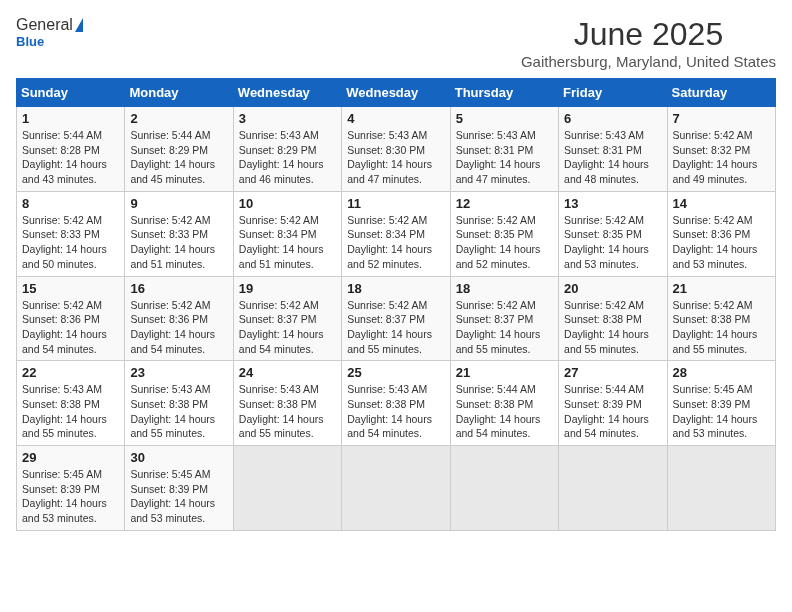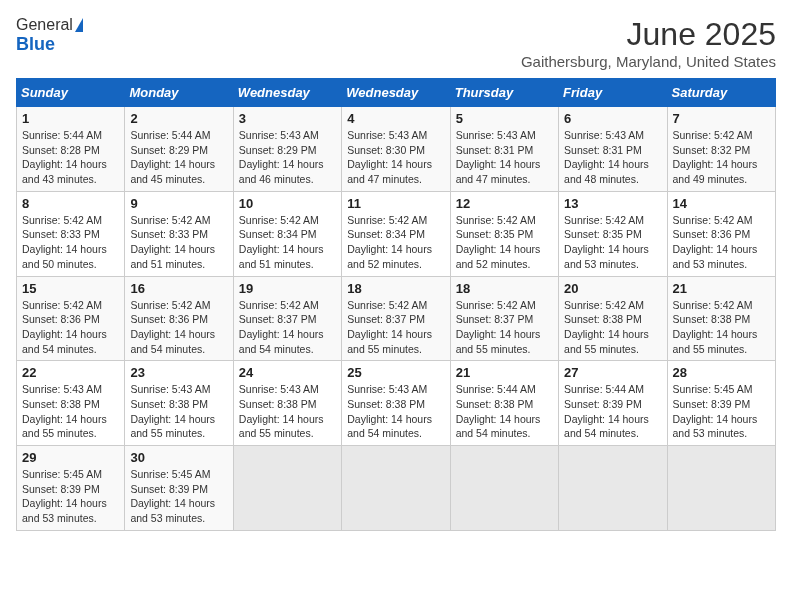--- a/index.html
+++ b/index.html
@@ -30,21 +30,21 @@
       border-left: 8px solid transparent;
       border-bottom: 14px solid #1565c0;
       margin-left: 2px;
       vertical-align: middle;
     }
     .logo-row {
       display: flex;
       align-items: center;
     }
     .title-area {
-      text-align: right;
+      text-align: center;
       margin-left: 28px;
     }
     .calendar-title {
       font-size: 32px;
       color: #333;
       font-weight: normal;
     }
     .calendar-subtitle {
       font-size: 15px;
       color: #555;
@@ -55,21 +55,20 @@
       font-size: 11px;
     }
     .calendar-table thead th {
       background-color: #1565c0;
       color: #fff;
       padding: 6px 4px;
       font-size: 13px;
       font-weight: bold;
       text-align: left;
       border: 1px solid #1565c0;
-      font-style: italic;
     }
     .calendar-table tbody td {
       border: 1px solid #ccc;
       padding: 4px 5px;
       vertical-align: top;
       width: calc(100% / 7);
       min-height: 80px;
       background: #fff;
     }
     .calendar-table tbody tr:nth-child(odd) td {
@@ -96,21 +95,21 @@
   </style>
 </head>
 <body>
 
 <div class="header-area">
   <div class="logo">
     <div class="logo-row">
       <span class="logo-general">General</span>
       <span class="logo-icon"></span>
     </div>
-    <span class="logo-blue" style="font-size:18px;font-weight:bold;">Blue</span>
+    <span class="logo-blue" style="font-size:13px;font-weight:bold;">Blue</span>
   </div>
   <div class="title-area">
     <div class="calendar-title">June 2025</div>
     <div class="calendar-subtitle">Gaithersburg, Maryland, United States</div>
   </div>
 </div>
 
 <table class="calendar-table">
   <thead>
     <tr id="header-row">

